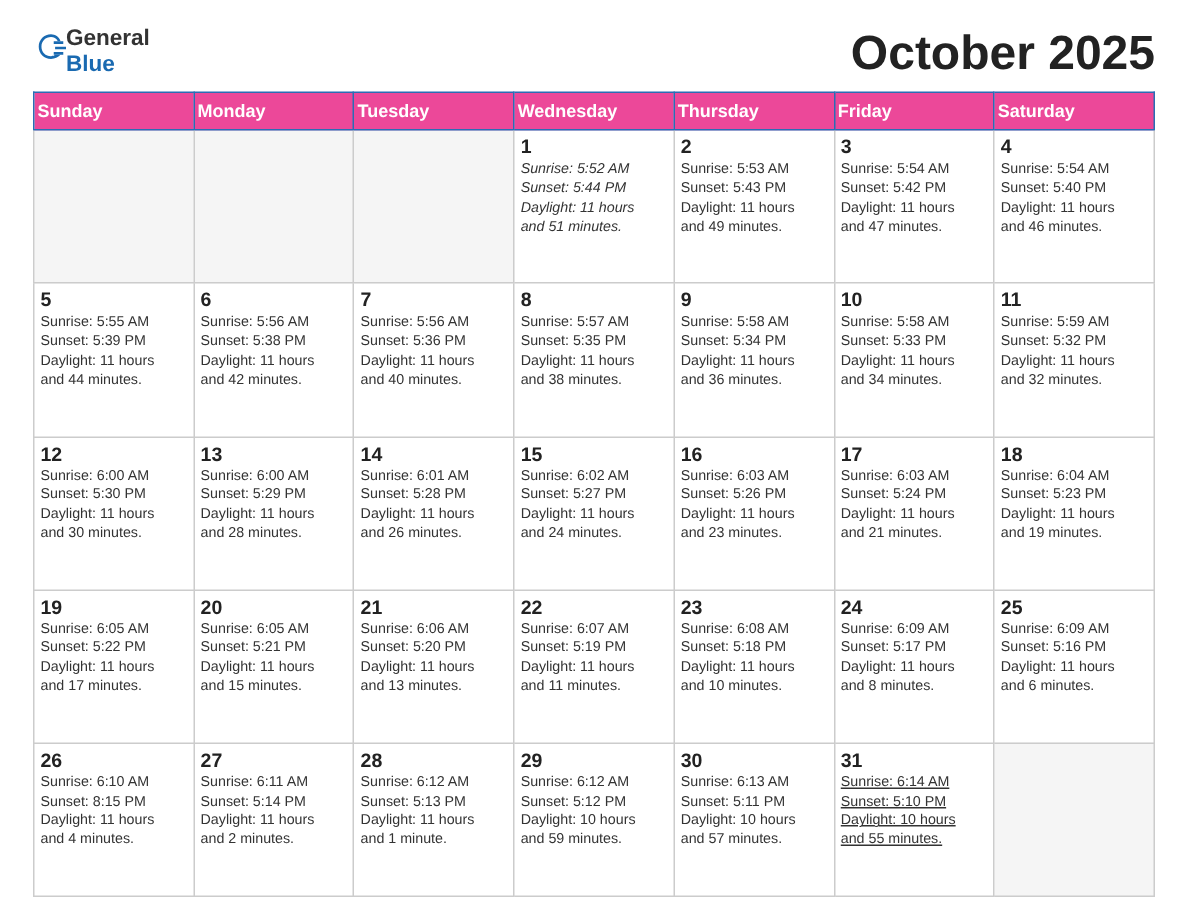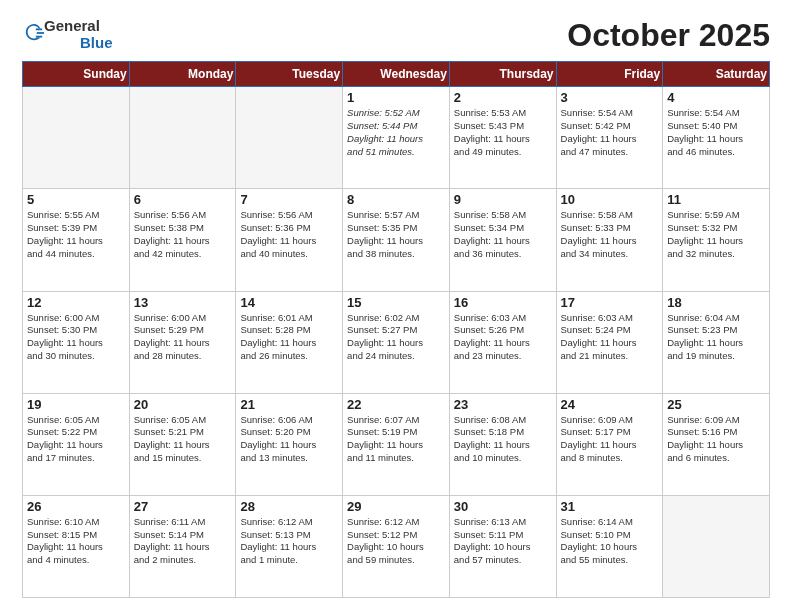--- a/index.html
+++ b/index.html
@@ -27,21 +27,21 @@
       display: flex;
       align-items: center;
       gap: 0px;
     }
     .logo-text {
       font-size: 15px;
       font-weight: bold;
       line-height: 1.1;
     }
     .logo-general { color: #333; }
-    .logo-blue { color: #1a6ab1; margin-left: 36px; }
+    .logo-blue { color: #1a6ab1; }
     .logo-icon {
       width: 20px;
       height: 22px;
       margin-left: 2px;
     }
     .title-block {
       text-align: right;
     }
     .month-title {
       font-size: 32px;
@@ -54,25 +54,25 @@
       color: #444;
     }
     .calendar {
       flex: 1;
       border: 1px solid #ccc;
       border-collapse: collapse;
       width: 100%;
       table-layout: fixed;
     }
     .calendar th {
-      background: #7f1d1d;
+      background: #ec4899;
       color: #fff;
       font-size: 12px;
       font-weight: bold;
-      text-align: right;
+      text-align: left;
       padding: 5px 2px;
       border: 1px solid #2a6db5;
     }
     .calendar td {
       border: 1px solid #ccc;
       vertical-align: top;
       padding: 3px 4px;
       font-size: 10px;
       color: #333;
       height: 82px;
@@ -353,21 +353,21 @@
           </td>
           <td>
             <span class="day-num">30</span>
             <div class="day-info" style="white-space: pre-line;">Sunrise: 6:13 AM
 Sunset: 5:11 PM
 Daylight: 10 hours
 and 57 minutes.</div>
           </td>
           <td>
             <span class="day-num">31</span>
-            <div class="day-info" style="white-space: pre-line;">Sunrise: 6:14 AM
+            <div class="day-info" style="white-space: pre-line; text-decoration: underline;">Sunrise: 6:14 AM
 Sunset: 5:10 PM
 Daylight: 10 hours
 and 55 minutes.</div>
           </td>
           <td class="empty"></td>
         </tr>
       </tbody>
   </table>
 </div>
 

